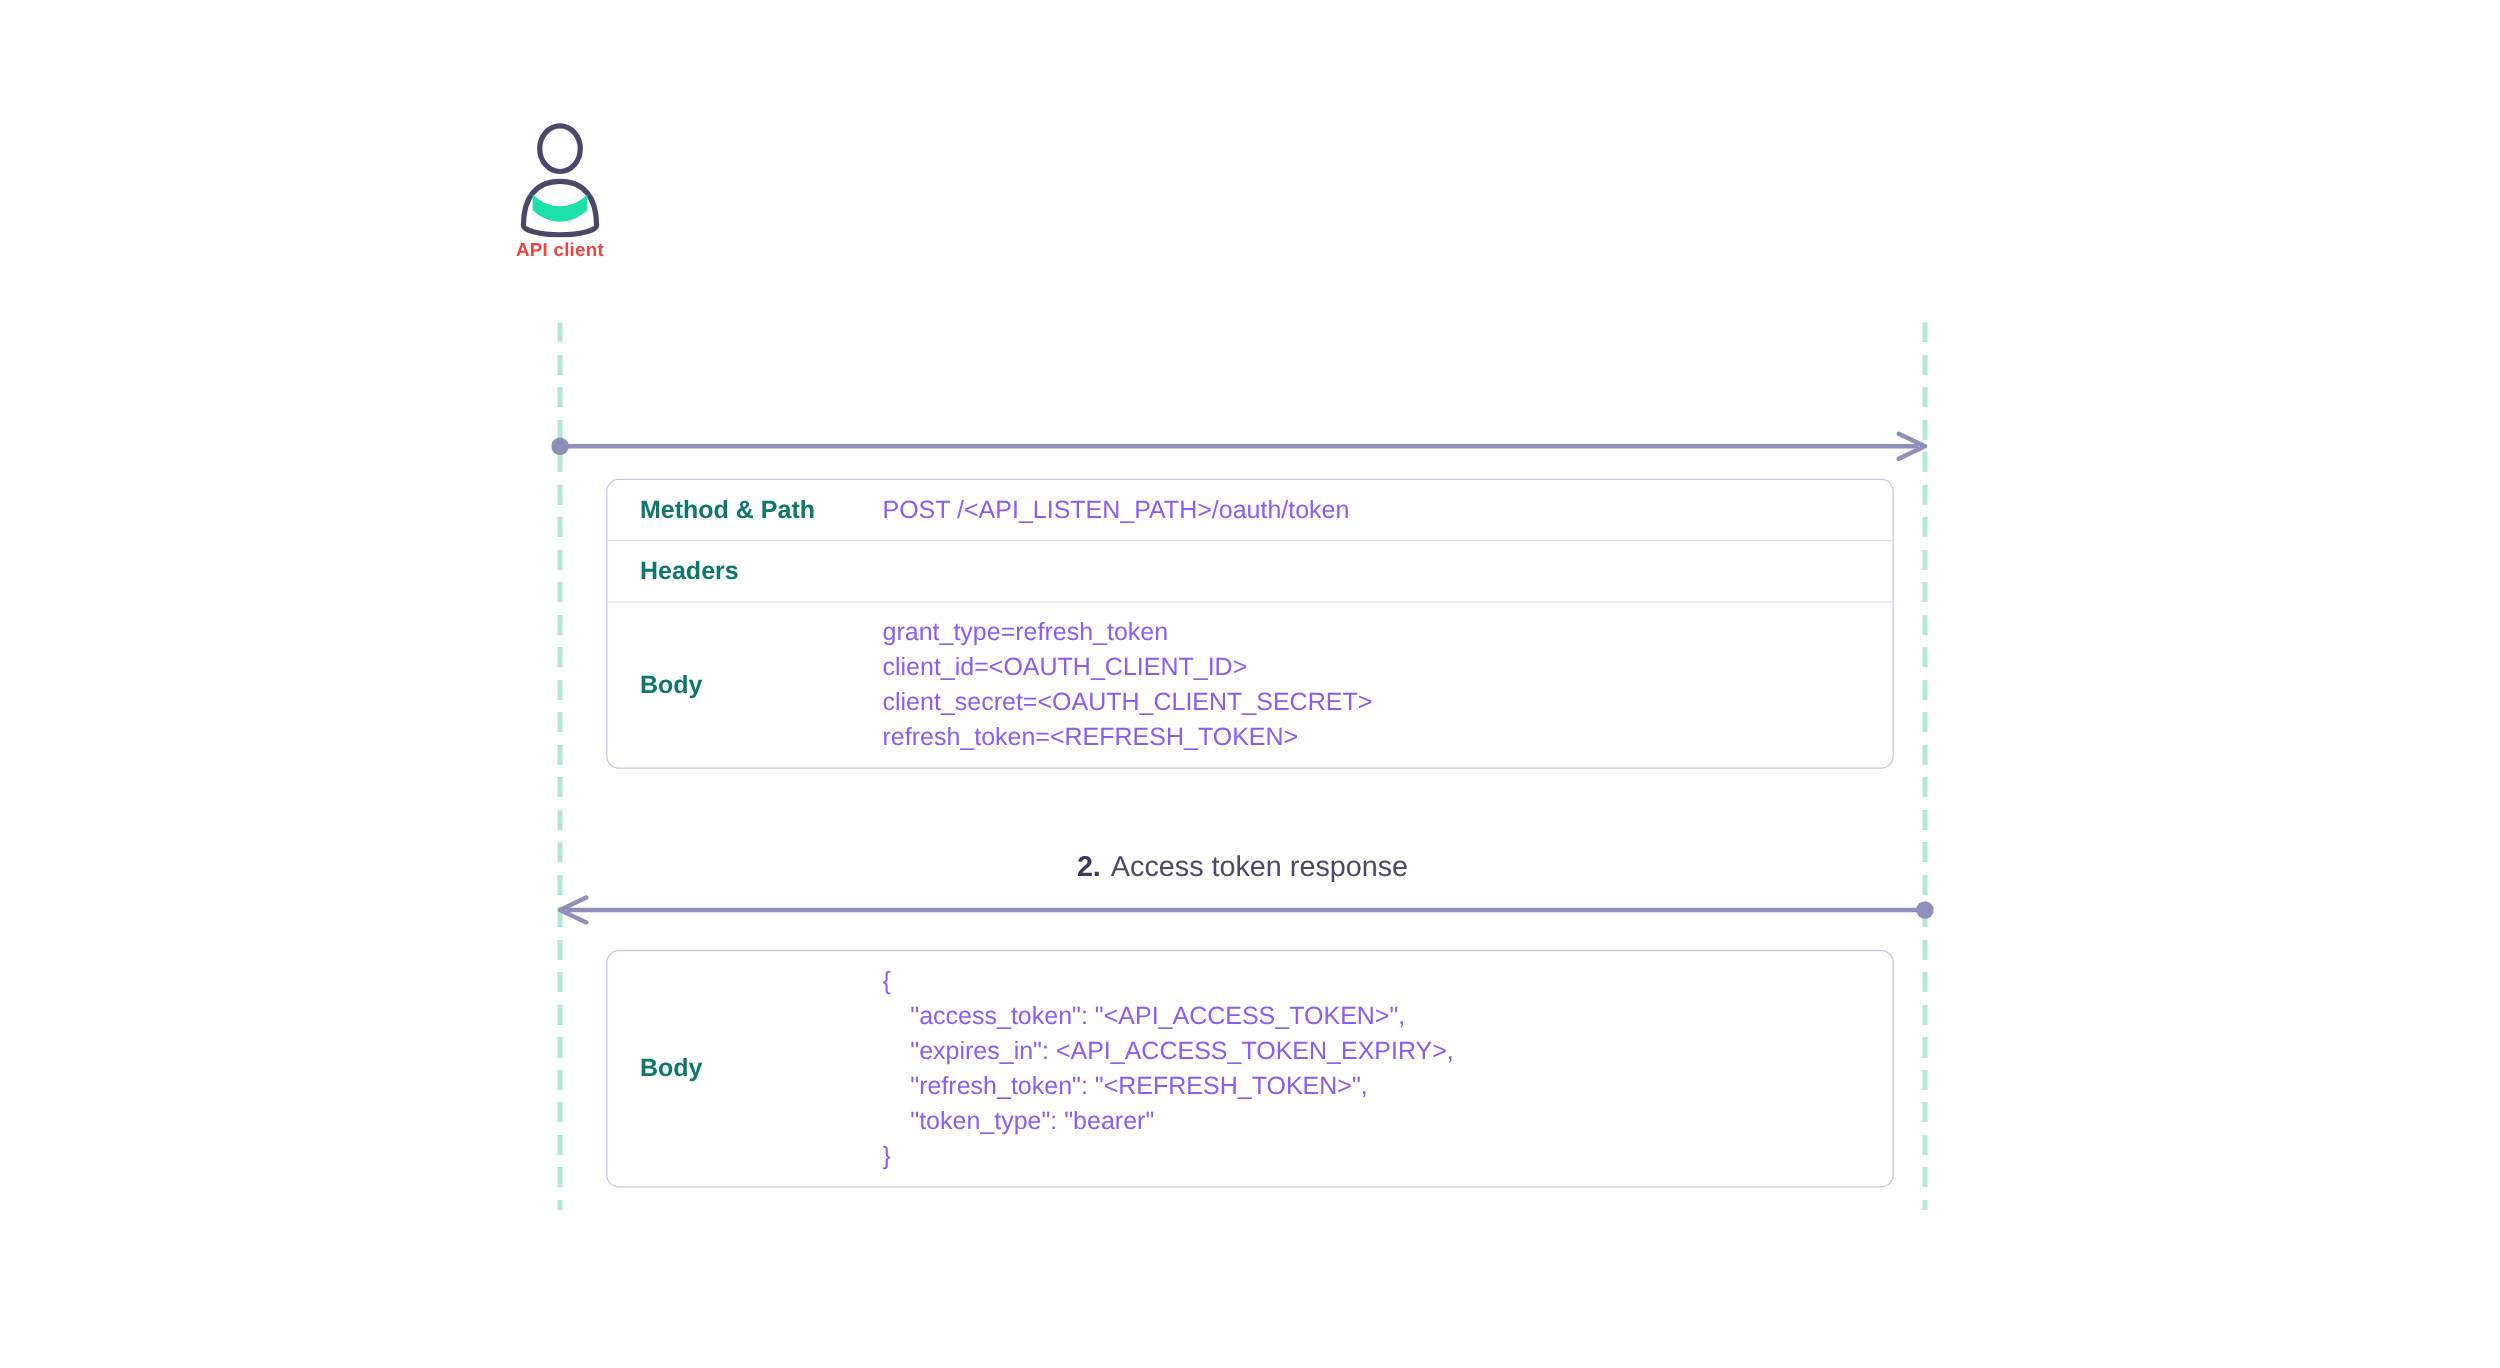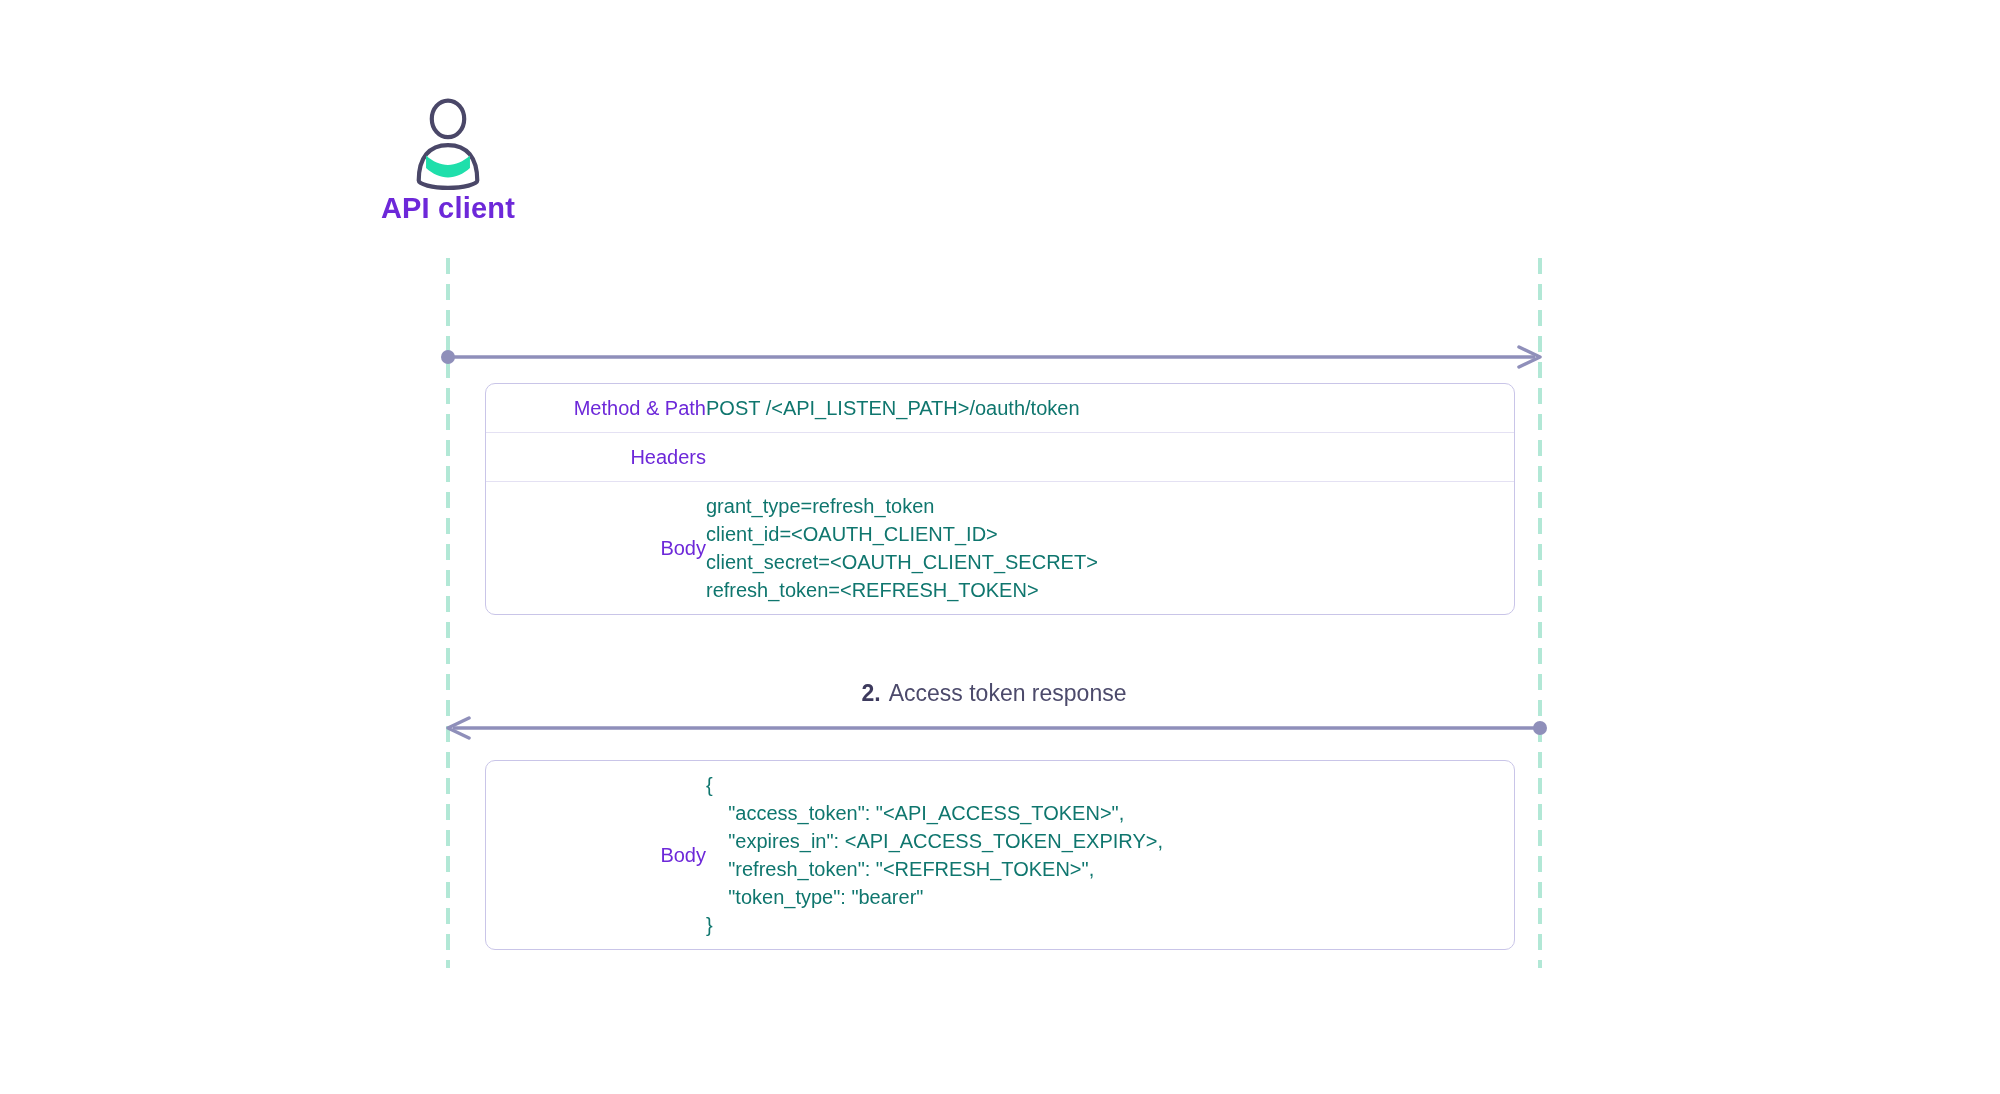--- a/index.html
+++ b/index.html
@@ -2,21 +2,21 @@
 <html><head>
 <meta charset="utf-8">
 <style>
   * { margin:0; padding:0; box-sizing:border-box; }
   html,body { width:2000px; height:1094px; background:#ffffff;
     font-family:"Liberation Sans", sans-serif; }
   .canvas { position:relative; width:2000px; height:1094px; background:#fff; overflow:hidden; }
 
   
   .actor { position:absolute; text-align:center; }
-  .actor-label { font-size:29px; font-weight:700; color:#6d28d9; letter-spacing:.2px; }
+  .actor-label { font-size:15px; font-weight:700; color:#ef4444; letter-spacing:.2px; }
   .actor-client { left:348px; top:96px; width:200px; }
   .actor-gateway { left:1440px; top:96px; width:200px; }
   .actor .icon-wrap { height:96px; display:flex; align-items:center; justify-content:center; }
 
   
   .lifeline { position:absolute; top:258px; width:4px; height:710px;
     background:repeating-linear-gradient(180deg,#b2e8d6 0 16px, transparent 16px 26px); }
   .lifeline-client { left:446px; }
   .lifeline-gateway { left:1538px; }
 
@@ -32,23 +32,23 @@
   .arrow-2 { top:716px; }
 
   
   .dtable { position:absolute; left:485px; width:1030px; background:#fff;
     border:1.5px solid #c9c5e8; border-radius:10px; overflow:hidden; }
   .dtable-1 { top:383px; }
   .dtable-2 { top:760px; }
   .t-row { display:flex; align-items:center; }
   .t-row.sep { border-top:1px solid #e4e1f3; }
   .t-row.top { align-items:flex-start; }
-  .cell-label { flex:0 0 220px; padding:10px 0 10px 26px; font-size:20px; font-weight:400;
-    color:#6d28d9; line-height:28px;text-align:right; }
-  .cell-value { flex:1; padding:10px 20px 10px 0; font-size:20px; color:#0f766e;
+  .cell-label { flex:0 0 220px; padding:10px 0 10px 26px; font-size:20px; font-weight:700;
+    color:#0f766e; line-height:28px; }
+  .cell-value { flex:1; padding:10px 20px 10px 0; font-size:20px; color:#8b5cf6;
     line-height:28px; white-space:pre-wrap; }
 </style>
 </head>
 <body>
 
 <div class="canvas">
 
   <div class="actor actor-client">
     <div class="icon-wrap">
       <svg width="68" height="92" viewBox="0 0 64 88" fill="none">

